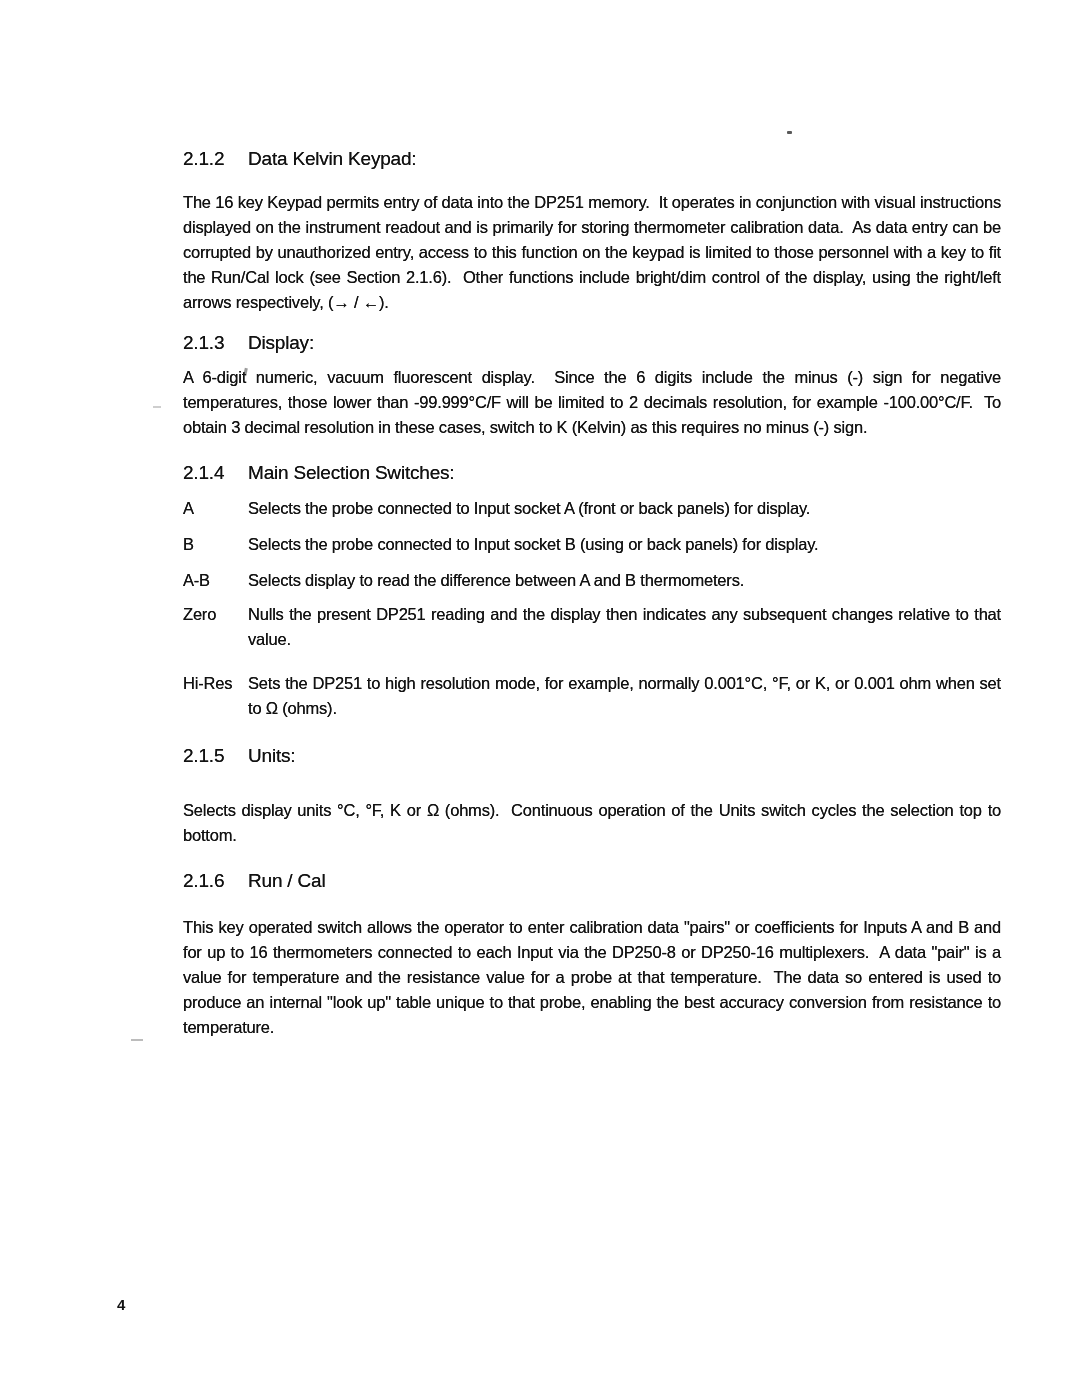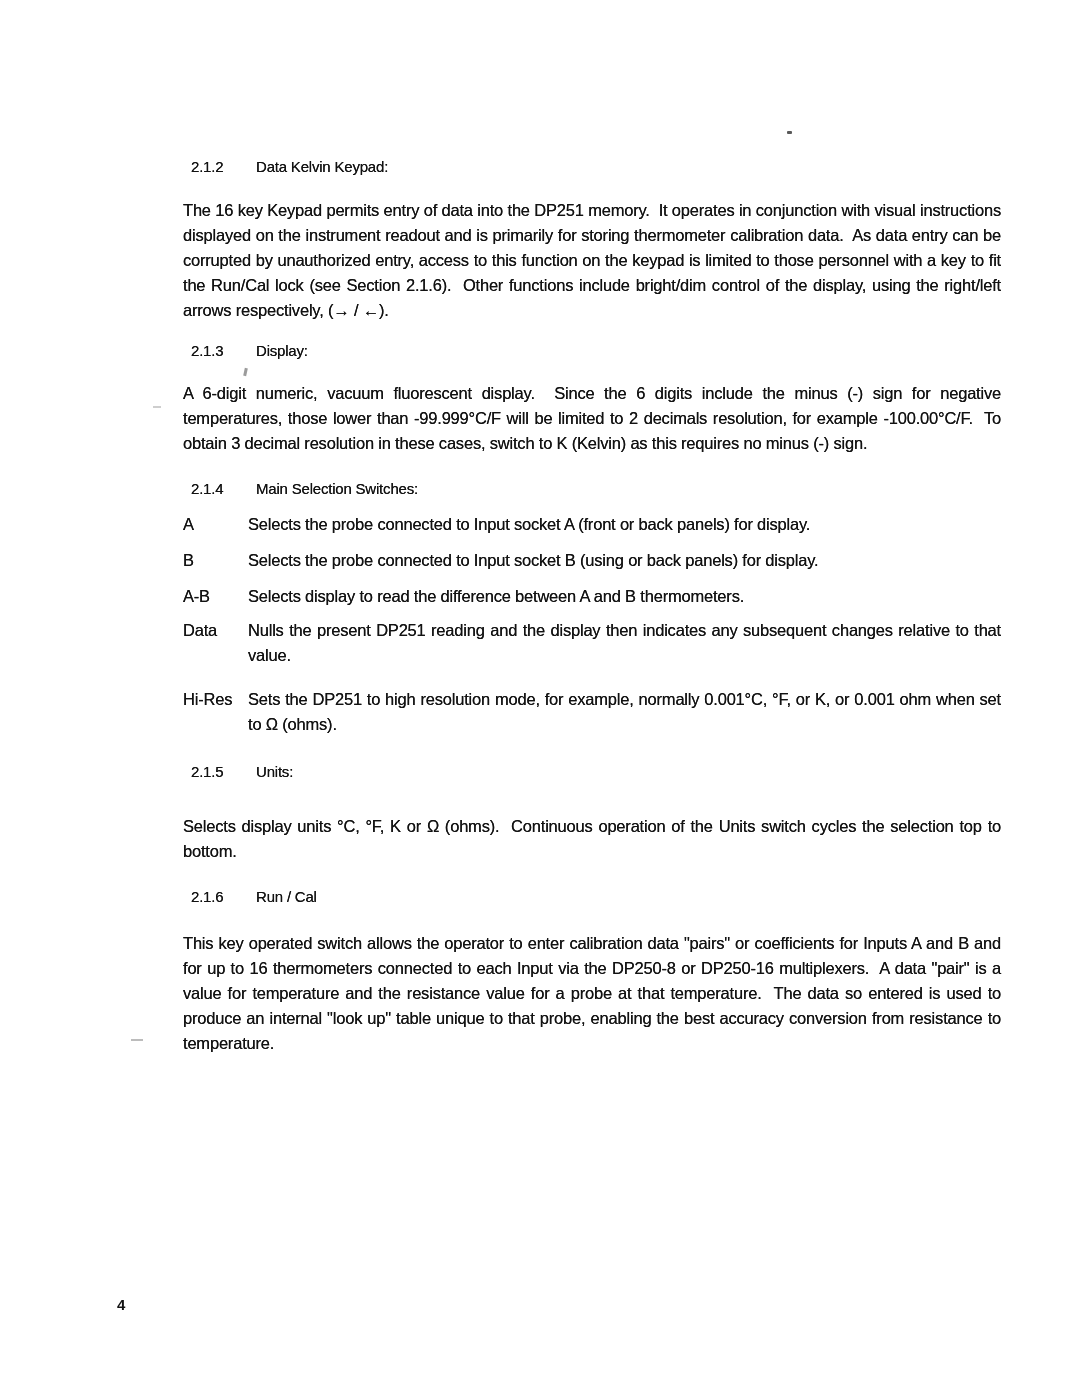--- a/index.html
+++ b/index.html
@@ -21,23 +21,23 @@
     top: 146px;
     width: 818px;
     font-size: 16.5px;
     line-height: 25px;
     letter-spacing: -0.2px;
     
     text-shadow: 0 0 0.5px rgba(0,0,0,0.85);
   }
   .heading {
     display: flex;
-    margin: 8px;
+    margin: 0;
     font-weight: normal;
-    font-size: 15px;
+    font-size: 19px;
     line-height: 25px;
   }
   .sec-num {
     flex: 0 0 65px;
   }
   .para {
     margin: 0;
     text-align: justify;
     white-space: pre-wrap;
   }
@@ -78,41 +78,41 @@
   <h2 class="heading">
     <span class="sec-num">2.1.2</span>
     <span class="sec-title">Data Kelvin Keypad:</span>
   </h2>
   <p class="para" style="margin-top:19px">The 16 key Keypad permits entry of data into the DP251 memory.  It operates in conjunction with visual instructions displayed on the instrument readout and is primarily for storing thermometer calibration data.  As data entry can be corrupted by unauthorized entry, access to this function on the keypad is limited to those personnel with a key to fit the Run/Cal lock (see Section 2.1.6).  Other functions include bright/dim control of the display, using the right/left arrows respectively, (→ / ←).</p>
 
   <h2 class="heading" style="margin-top:15px">
     <span class="sec-num">2.1.3</span>
     <span class="sec-title">Display:</span>
   </h2>
-  <p class="para" style="margin-top:18px">A 6-digit numeric, vacuum fluorescent display.  Since the 6 digits include the minus (-) sign for negative temperatures, those lower than -99.999°C/F will be limited to 2 decimals resolution, for example -100.00°C/F.  To obtain 3 decimal resolution in these cases, switch to K (Kelvin) as this requires no minus (-) sign.</p>
+  <p class="para" style="margin-top:10px">A 6-digit numeric, vacuum fluorescent display.  Since the 6 digits include the minus (-) sign for negative temperatures, those lower than -99.999°C/F will be limited to 2 decimals resolution, for example -100.00°C/F.  To obtain 3 decimal resolution in these cases, switch to K (Kelvin) as this requires no minus (-) sign.</p>
 
   <h2 class="heading" style="margin-top:20px">
     <span class="sec-num">2.1.4</span>
     <span class="sec-title">Main Selection Switches:</span>
   </h2>
 
   <div class="def" style="margin-top:11px">
     <span class="term">A</span>
     <span class="desc">Selects the probe connected to Input socket A (front or back panels) for display.</span>
   </div>
   <div class="def" style="margin-top:11px">
     <span class="term">B</span>
     <span class="desc">Selects the probe connected to Input socket B (using or back panels) for display.</span>
   </div>
   <div class="def" style="margin-top:11px">
     <span class="term">A-B</span>
     <span class="desc">Selects display to read the difference between A and B thermometers.</span>
   </div>
   <div class="def" style="margin-top:9px">
-    <span class="term">Data</span>
+    <span class="term">Zero</span>
     <span class="desc">Nulls the present DP251 reading and the display then indicates any subsequent changes relative to that value.</span>
   </div>
   <div class="def" style="margin-top:19px">
     <span class="term">Hi-Res</span>
     <span class="desc">Sets the DP251 to high resolution mode, for example, normally 0.001°C, °F, or K, or 0.001 ohm when set to Ω (ohms).</span>
   </div>
 
   <h2 class="heading" style="margin-top:22px">
     <span class="sec-num">2.1.5</span>
     <span class="sec-title">Units:</span>

